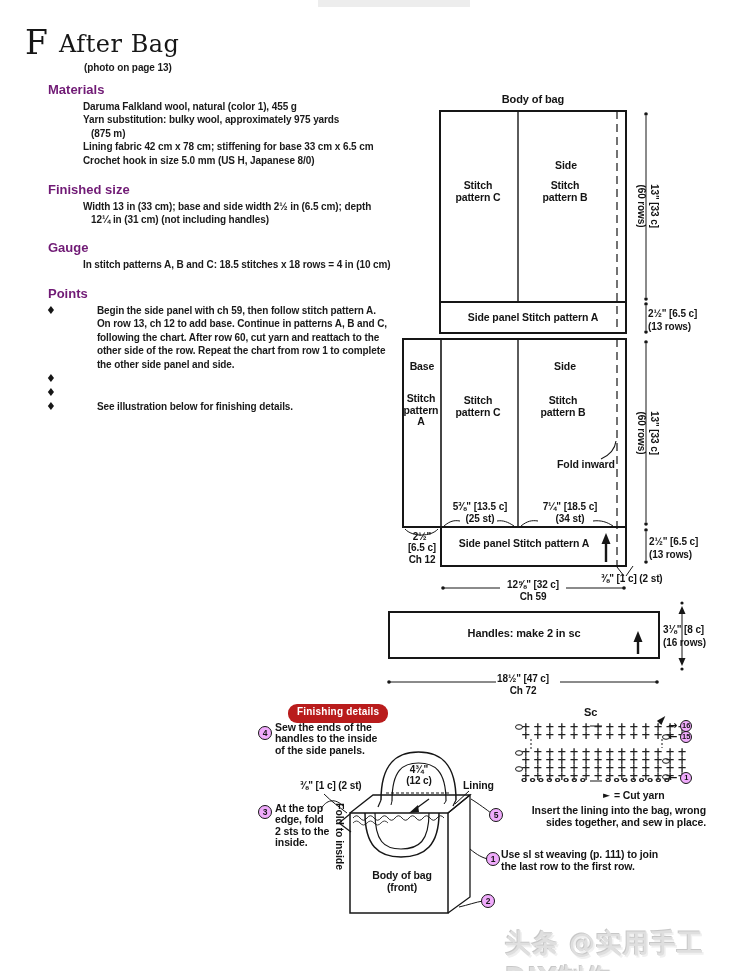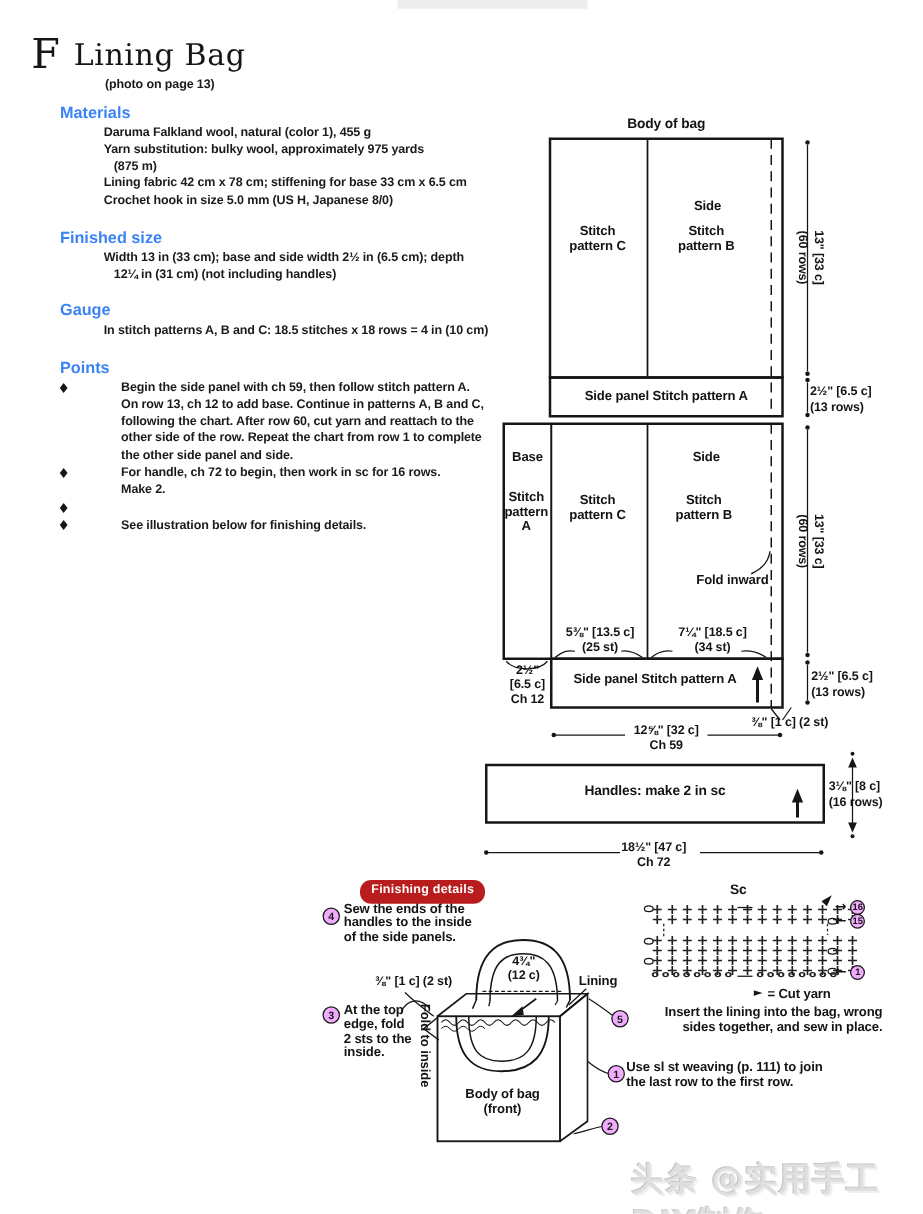--- a/index.html
+++ b/index.html
@@ -4,21 +4,21 @@
 <style>
   * { margin:0; padding:0; box-sizing:border-box; }
   body { background:#fff; }
   #page { position:relative; width:738px; height:971px; background:#ffffff; overflow:hidden;
           font-family:"Liberation Sans", sans-serif; color:#161616; }
   .abs { position:absolute; }
   .lbl { font:700 10.5px "Liberation Sans", sans-serif; color:#141414; white-space:pre-line; letter-spacing:-0.1px; }
   .sm  { font-size:10px; }
   .ctr { text-align:center; }
   .lh12 { line-height:12px; }
-  .head { font:700 13px "Liberation Sans", sans-serif; color:#3b82f6;text-align:right; }
+  .head { font:700 13px "Liberation Sans", sans-serif; color:#701a75;text-align:right; }
   .bodytxt { font:700 10px "Liberation Sans", sans-serif; color:#1a1a1a; line-height:13.4px;
              white-space:pre-wrap; letter-spacing:-0.1px;margin-left:35px; }
   .serif { font-family:"DejaVu Serif", serif; }
   .vrot { transform:rotate(90deg); transform-origin:center; }
   .pt { display:flex; gap:6px; margin-bottom:1px; }
   .blt { font-family:"DejaVu Sans", sans-serif; font-size:11px; line-height:13px; }
   .circ { display:inline-flex; width:14px; height:14px; border:1.3px solid #161616; border-radius:50%;
           align-items:center; justify-content:center; font:700 8.5px "Liberation Sans",sans-serif; background:#f0abfc; }
   .circ-sm { width:12px; height:12px; font-size:7.5px; }
   .badge { background:#b91c1c; color:#fff; border-radius:9px; padding:2px 9px 6px;
@@ -127,21 +127,21 @@
       <polygon points="606,533 601.5,544 610.5,544"></polygon>
       <polygon points="638,631 633.5,642 642.5,642"></polygon>
       <polygon points="682,606 678.5,614 685.5,614"></polygon>
       <polygon points="682,666 678.5,658 685.5,658"></polygon>
       <polygon points="409,813 418,805 419,812"></polygon>
     </g>
   </svg>
 
   <div class="abs" style="left:25px;top:26px;display:flex;align-items:flex-start;">
     <span class="serif" style="font-size:33px;line-height:34px;">F</span>
-    <span class="serif" style="font-size:24px;line-height:30px;margin-left:11px;margin-top:3px;letter-spacing:0.5px;">Lining Bag</span>
+    <span class="serif" style="font-size:24px;line-height:30px;margin-left:11px;margin-top:3px;letter-spacing:0.5px;">After Bag</span>
   </div>
   <div class="abs bodytxt" style="left:49px;top:61px;">(photo on page 13)</div>
 
   <div class="abs head" style="left:48px;top:82px;">Materials</div>
   <div class="abs bodytxt" style="left:48px;top:100px;width:370px;">Daruma Falkland wool, natural (color 1), 455 g
 Yarn substitution: bulky wool, approximately 975 yards
    (875 m)
 Lining fabric 42 cm x 78 cm; stiffening for base 33 cm x 6.5 cm
 Crochet hook in size 5.0 mm (US H, Japanese 8/0)</div>
 
@@ -157,22 +157,20 @@
     <div class="pt">
       <span class="blt">♦</span>
       <div class="bodytxt">Begin the side panel with ch 59, then follow stitch pattern A.
 On row 13, ch 12 to add base. Continue in patterns A, B and C,
 following the chart. After row 60, cut yarn and reattach to the
 other side of the row. Repeat the chart from row 1 to complete
 the other side panel and side.</div>
     </div>
     <div class="pt">
       <span class="blt">♦</span>
-      <div class="bodytxt">For handle, ch 72 to begin, then work in sc for 16 rows.
-Make 2.</div>
     </div>
     <div class="pt">
       <span class="blt">♦</span>
     </div>
     <div class="pt">
       <span class="blt">♦</span>
       <div class="bodytxt">See illustration below for finishing details.</div>
     </div>
   </div>
 

